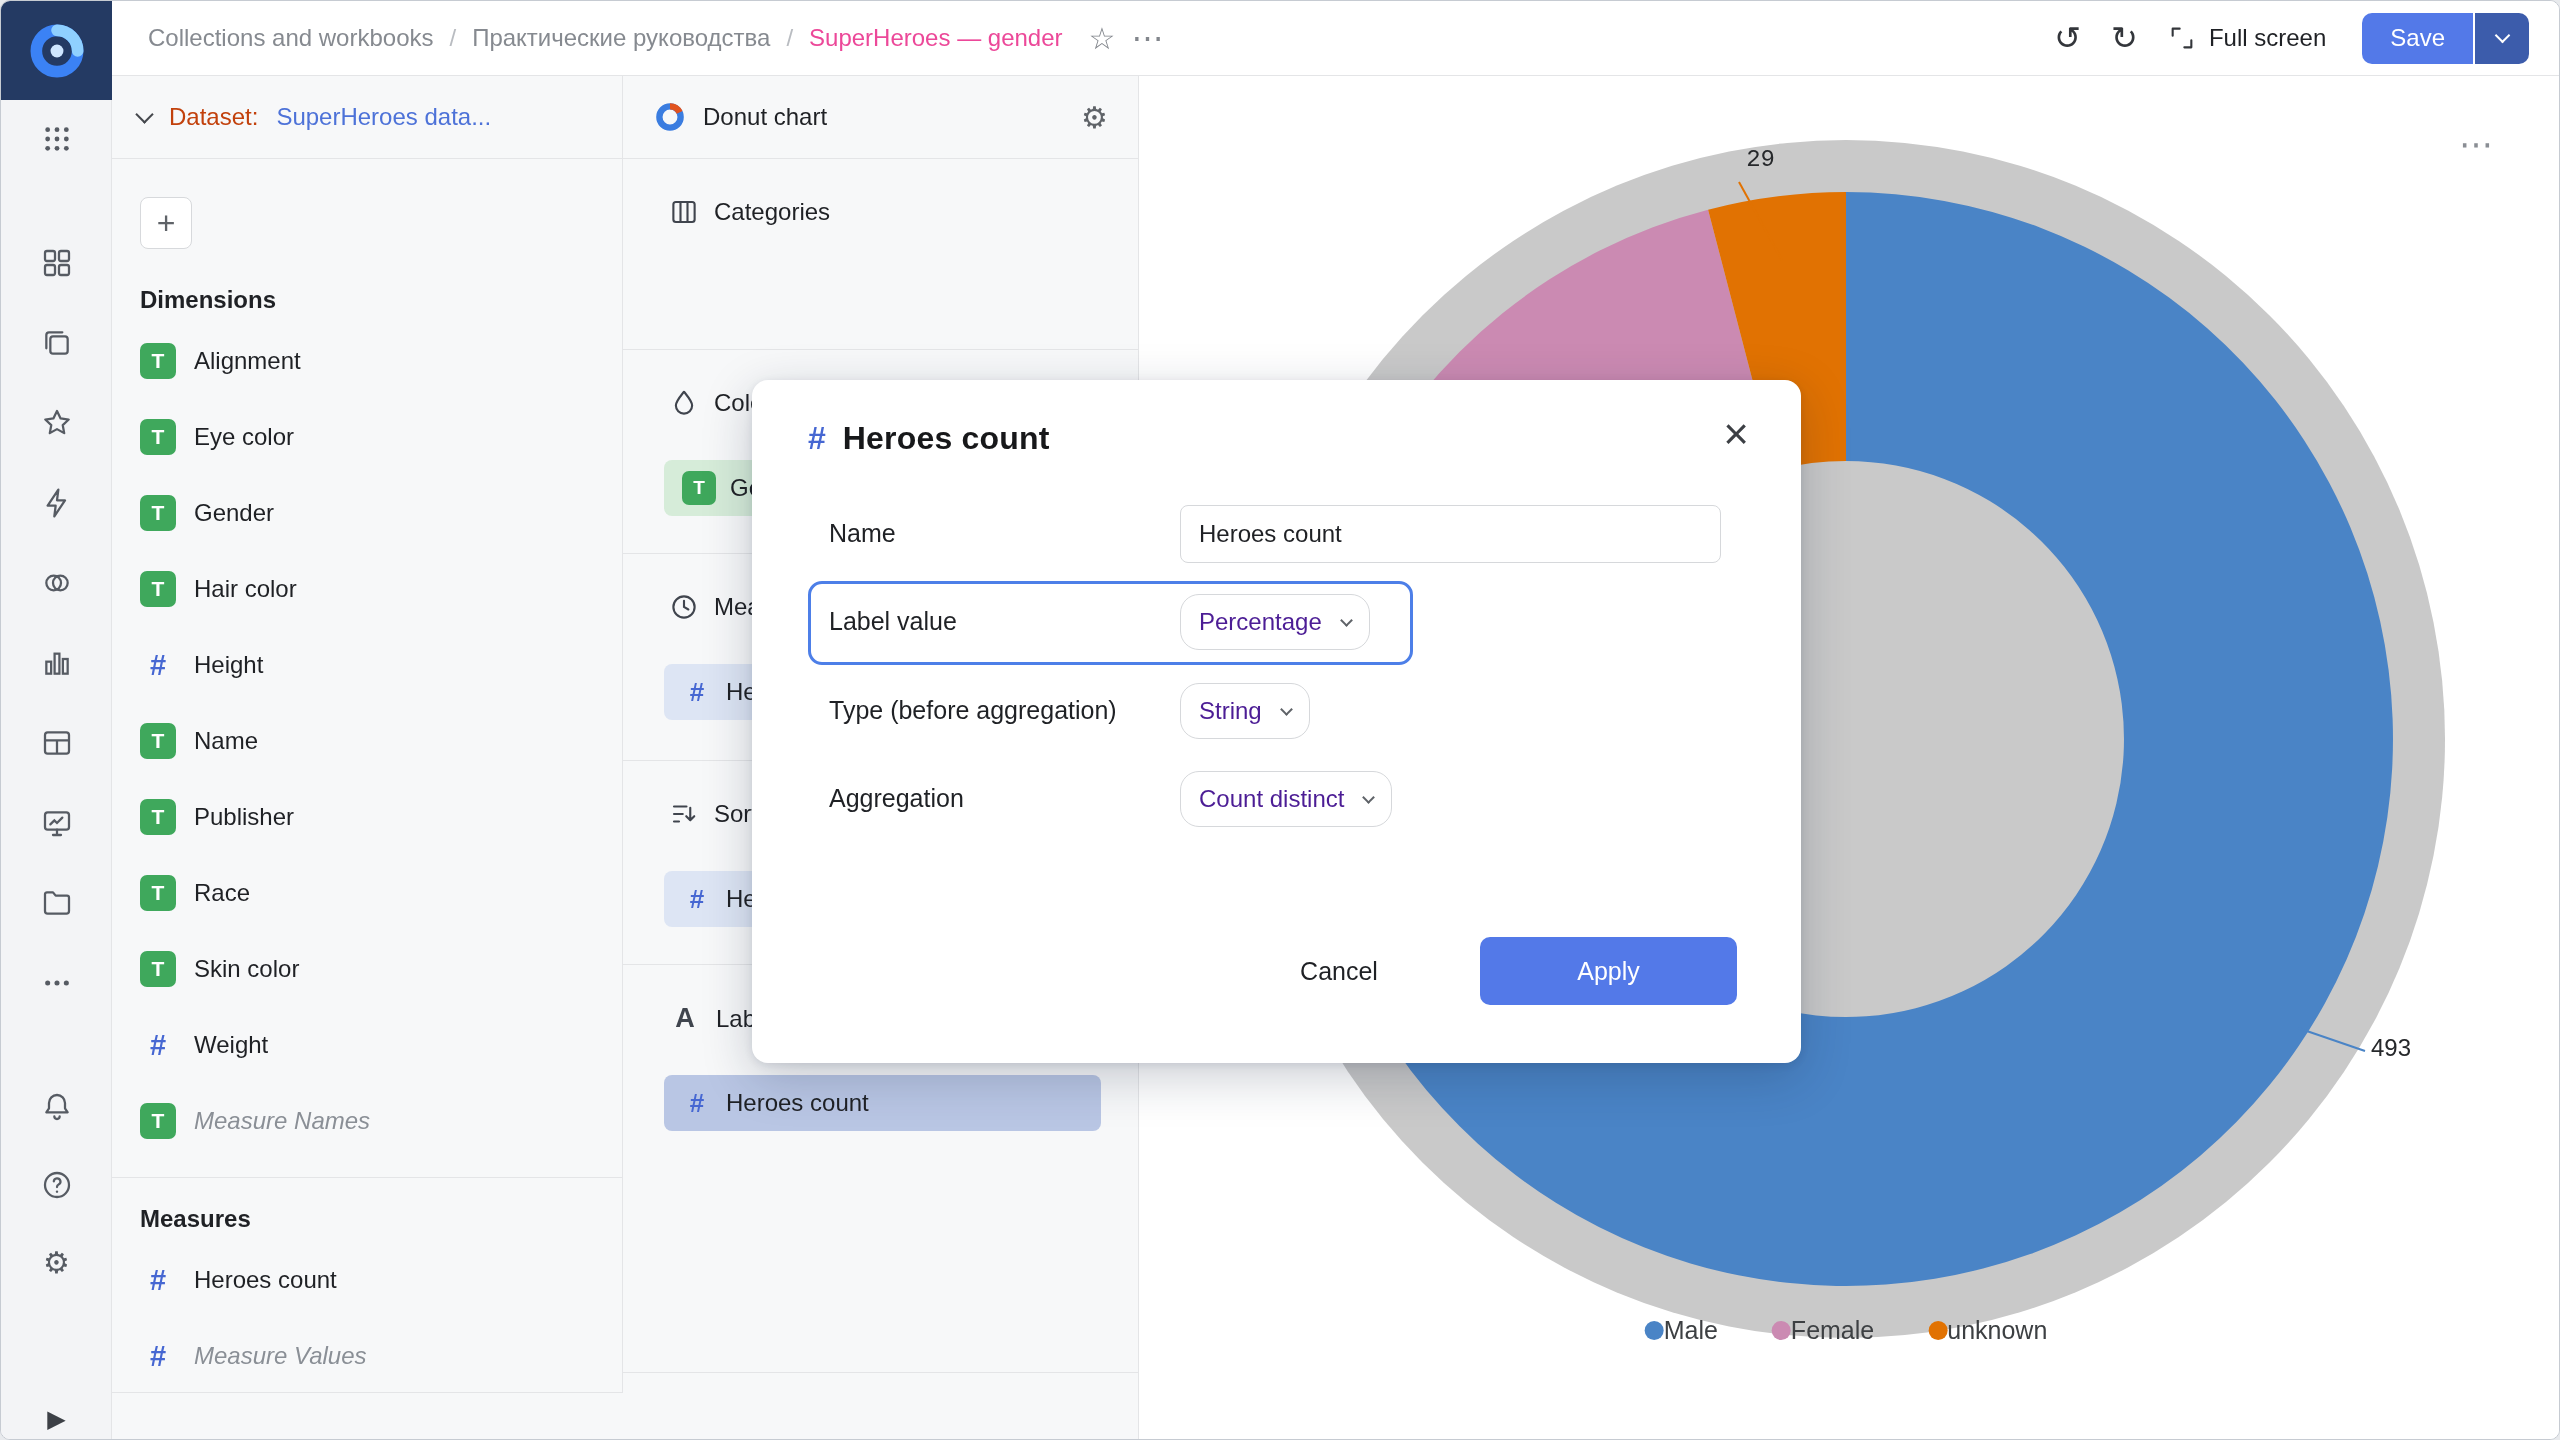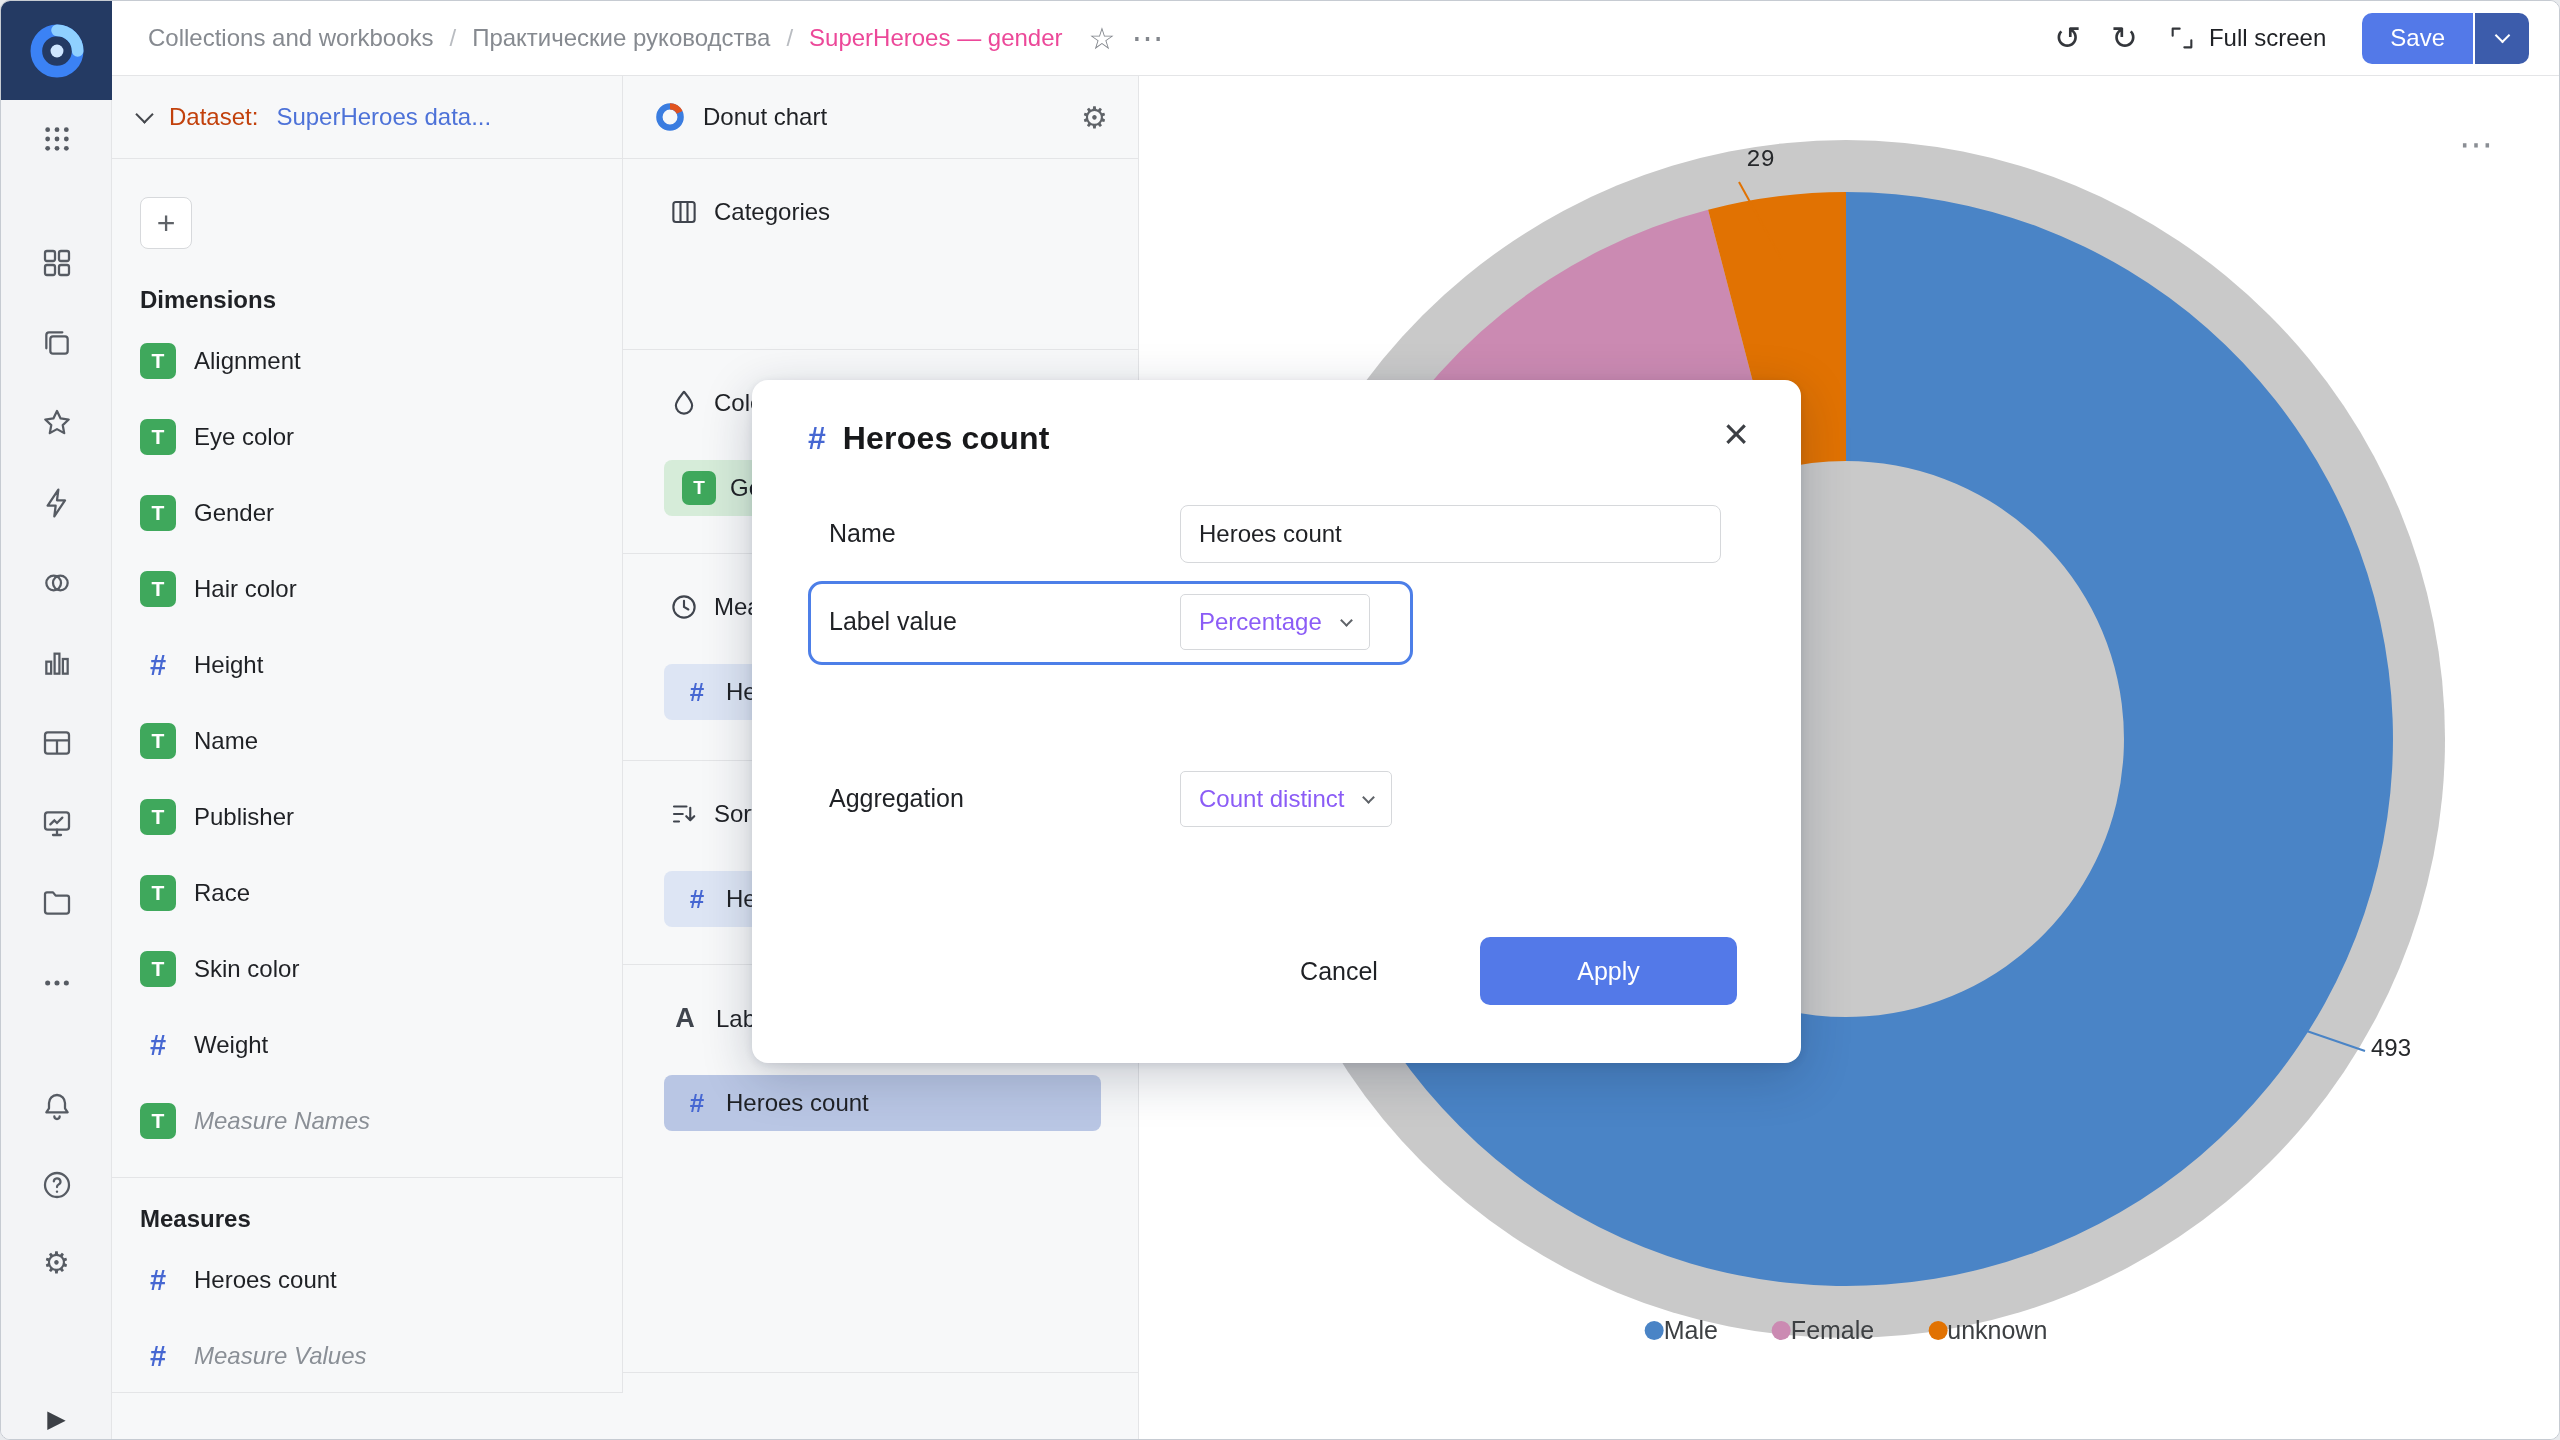--- a/index.html
+++ b/index.html
@@ -92,21 +92,21 @@
   
   .modal { position:absolute; left:751px; top:379px; width:1049px; height:683px; background:#fff; border-radius:16px; box-shadow:0 14px 50px rgba(20,30,60,.22), 0 2px 8px rgba(20,30,60,.10); z-index:20; }
   .m-title { position:absolute; left:56px; top:40px; display:flex; align-items:center; gap:17px; }
   .m-hash { color:var(--hash-blue); font-size:32px; font-weight:bold; }
   .m-title-text { font-size:32px; font-weight:bold; color:#17181a; letter-spacing:.2px; }
   .m-close { position:absolute; right:52px; top:32px; font-size:44px; color:#3c3f44; background:none; border:none; cursor:pointer; line-height:1; }
   .m-row { position:absolute; left:77px; right:56px; height:59px; display:flex; align-items:center; }
   .m-row.r-name { top:124px; } .m-row.r-lv { top:212px; } .m-row.r-type { top:301px; } .m-row.r-agg { top:389px; }
   .m-label { width:351px; font-size:25px; color:#1f2125; }
   .m-input { width:541px; height:58px; border:1px solid #d6d8db; border-radius:8px; font-size:24px; font-family:inherit; color:#1f2125; padding:0 18px; background:#fff; }
-  .m-select { height:56px; border:1px solid #d6d8db; border-radius:5px; background:#fff; display:inline-flex; align-items:center; gap:20px; padding:0 18px; font-size:24px; color:#8b5cf6; cursor:pointer; }
+  .m-select { height:56px; border:1px solid #d6d8db; border-radius:19px; background:#fff; display:inline-flex; align-items:center; gap:20px; padding:0 18px; font-size:24px; color:#4c1d95; cursor:pointer; }
   .m-select .chev { width:9px; height:9px; margin-top:-3px; }
   .highlight-ring { position:absolute; left:56px; top:201px; width:605px; height:84px; border:3px solid var(--highlight); border-radius:14px; pointer-events:none; }
   .m-cancel { position:absolute; left:512px; top:557px; width:150px; height:68px; background:none; border:none; font-size:25px; font-family:inherit; color:#1f2125; cursor:pointer; }
   .m-apply { position:absolute; left:728px; top:557px; width:257px; height:68px; background:var(--accent); border:none; border-radius:10px; font-size:25px; font-family:inherit; color:#fff; cursor:pointer; }
 
   svg.ic { display:block; }
 </style>
 </head>
 <body>
 
@@ -434,20 +434,27 @@
 
     <div class="highlight-ring"></div>
     <div class="m-row r-lv">
       <span class="m-label">Label value</span>
       <div class="m-select">
         <span>Percentage</span>
         <span class="chev"></span>
       </div>
     </div>
 
+    <div class="m-row r-type">
+      <span class="m-label">Type (before aggregation)</span>
+      <div class="m-select">
+        <span>String</span>
+        <span class="chev"></span>
+      </div>
+    </div>
 
     <div class="m-row r-agg">
       <span class="m-label">Aggregation</span>
       <div class="m-select">
         <span>Count distinct</span>
         <span class="chev"></span>
       </div>
     </div>
 
     <button class="m-cancel">Cancel</button>

